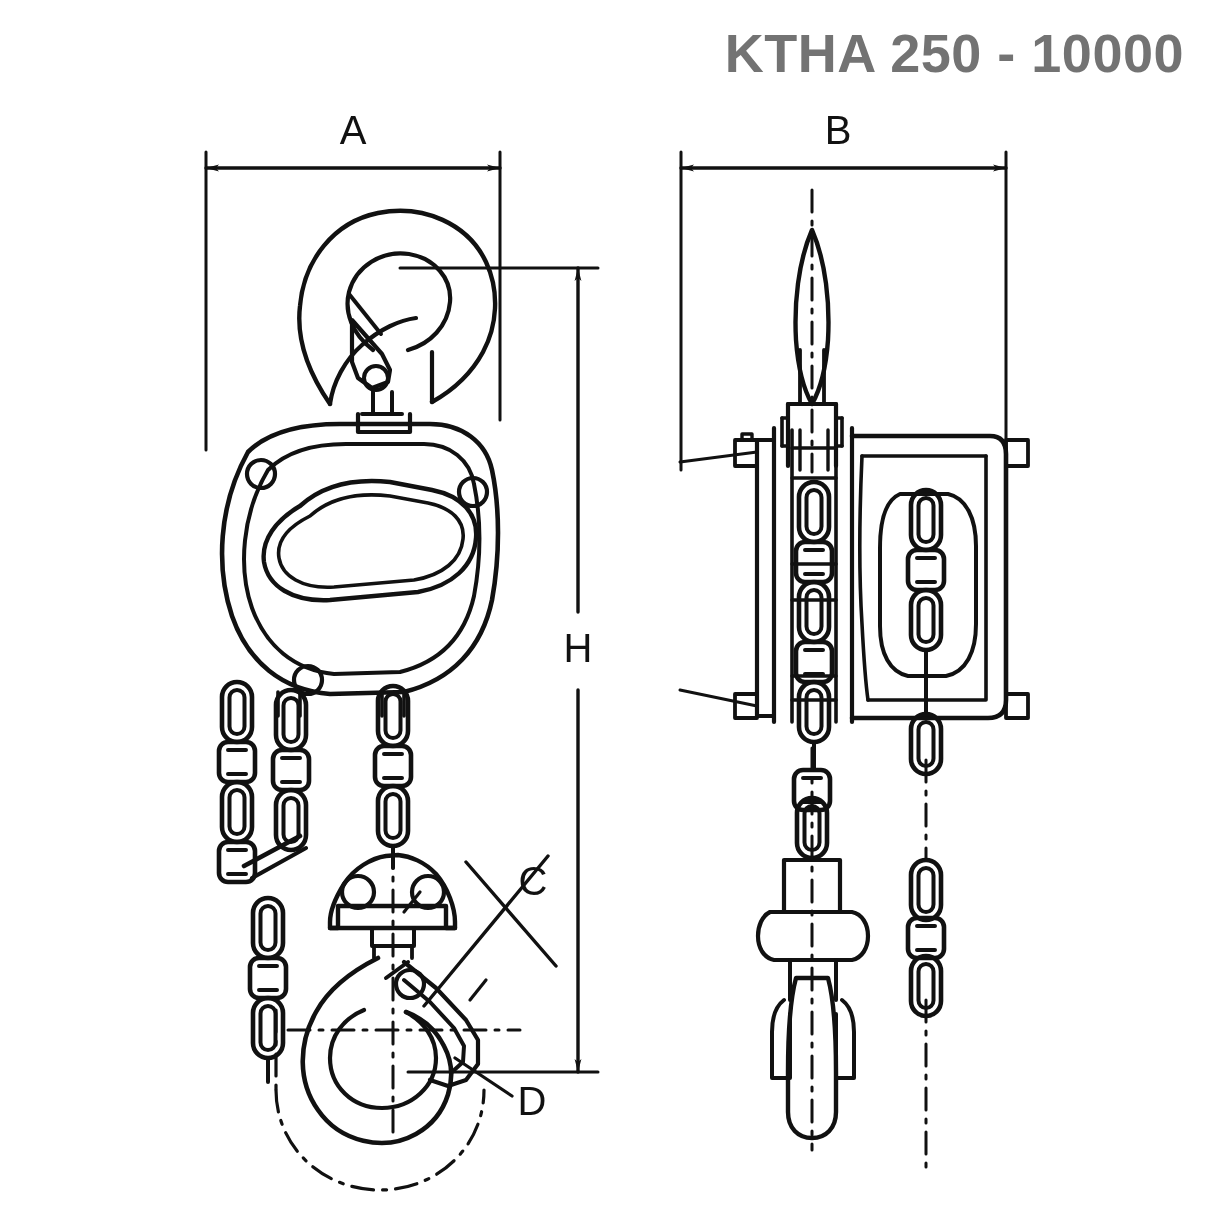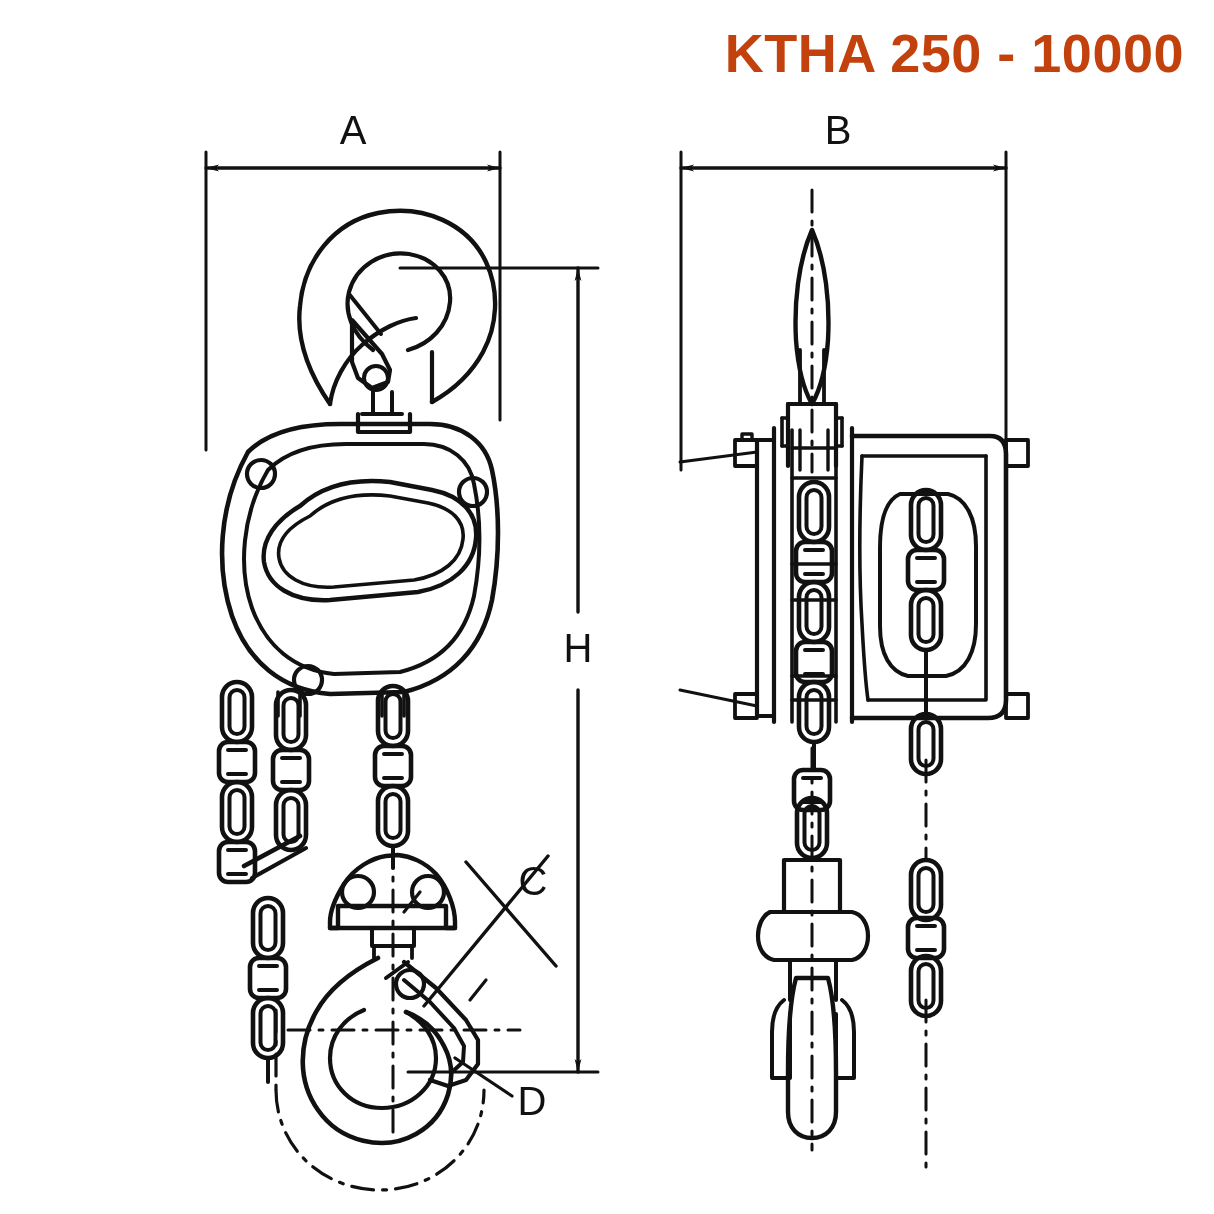--- a/index.html
+++ b/index.html
@@ -43,21 +43,21 @@
     fill: #111111;
     text-anchor: middle;
     dominant-baseline: middle;
   }
 </style>
 </head>
 <body>
 
 <div id="stage">
 
-  <div class="ttl" style="color: #c2410c;">KTHA 250 - 10000</div>
+  <div class="ttl" style="color: #737373;">KTHA 250 - 10000</div>
 
   <svg id="drawing-svg" viewBox="0 0 1214 1214">
     <defs>
       <marker id="arrL" markerWidth="14" markerHeight="10" refX="13" refY="5" orient="auto-start-reverse" markerUnits="userSpaceOnUse">
         <path d="M13,5 L0,1.6 L3.2,5 L0,8.4 Z" fill="#111111"></path>
       </marker>
       <marker id="arrR" markerWidth="14" markerHeight="10" refX="13" refY="5" orient="auto" markerUnits="userSpaceOnUse">
         <path d="M13,5 L0,1.6 L3.2,5 L0,8.4 Z" fill="#111111"></path>
       </marker>
       <g id="chlinkV">

